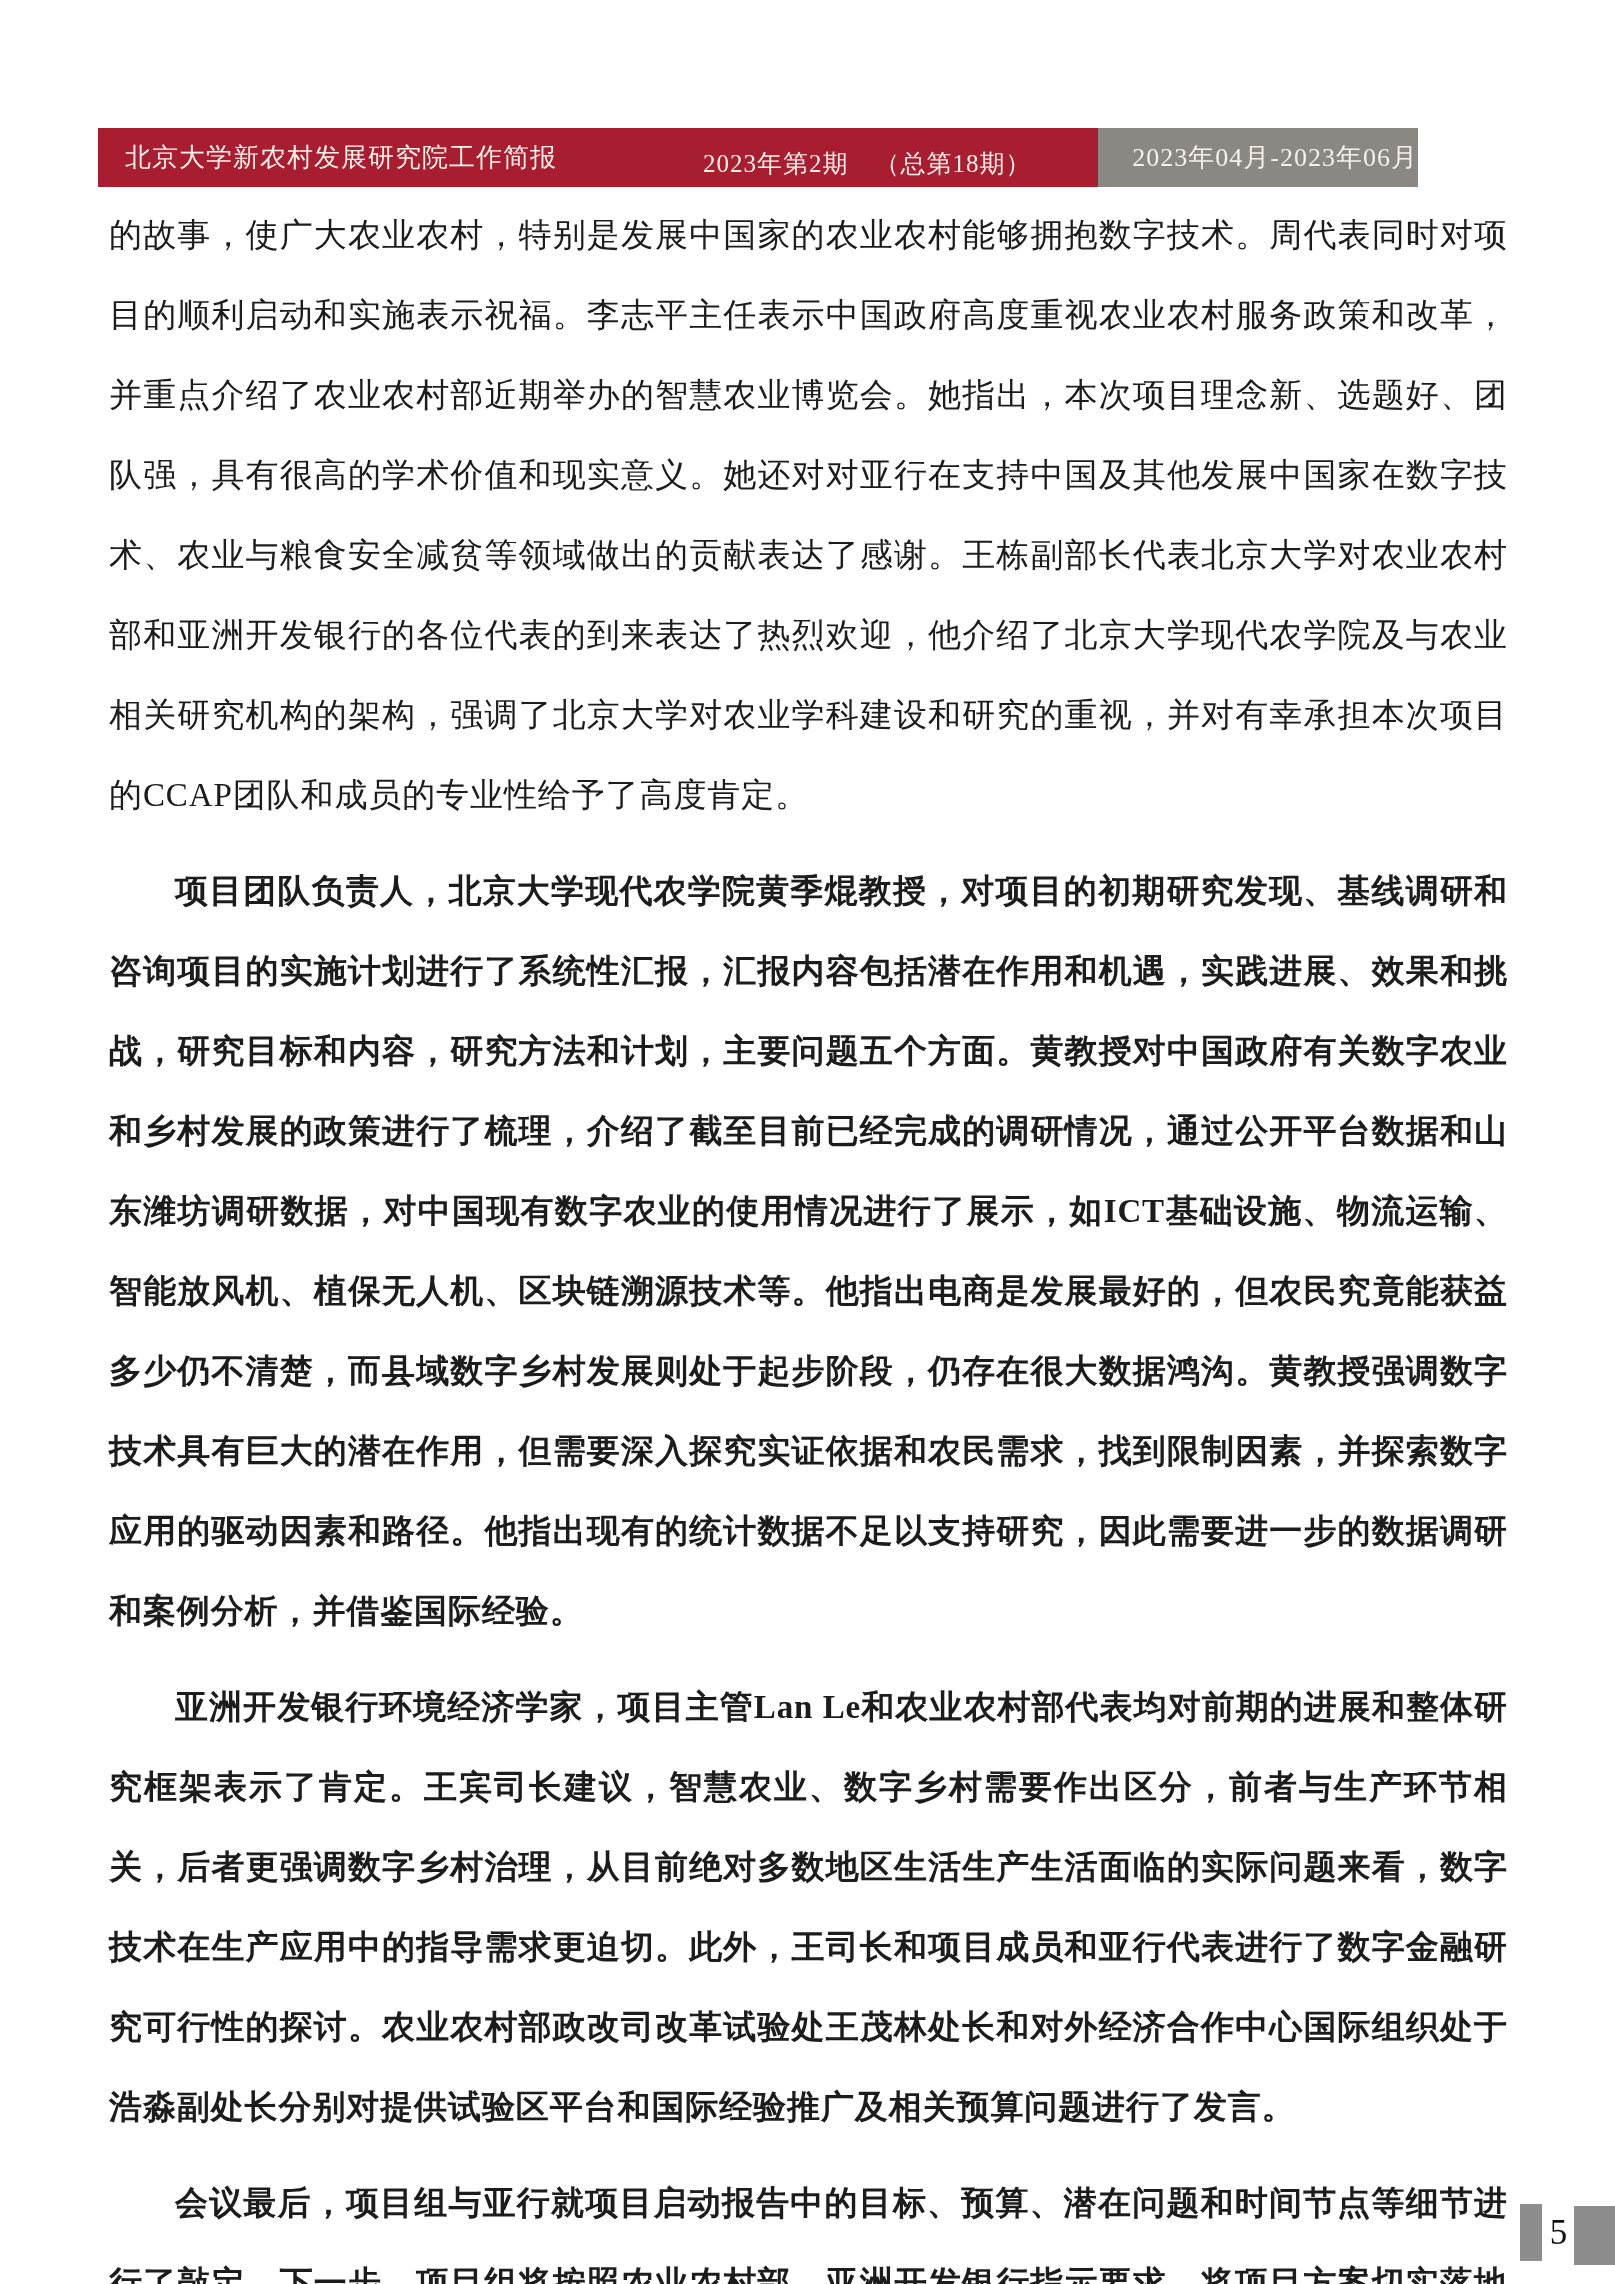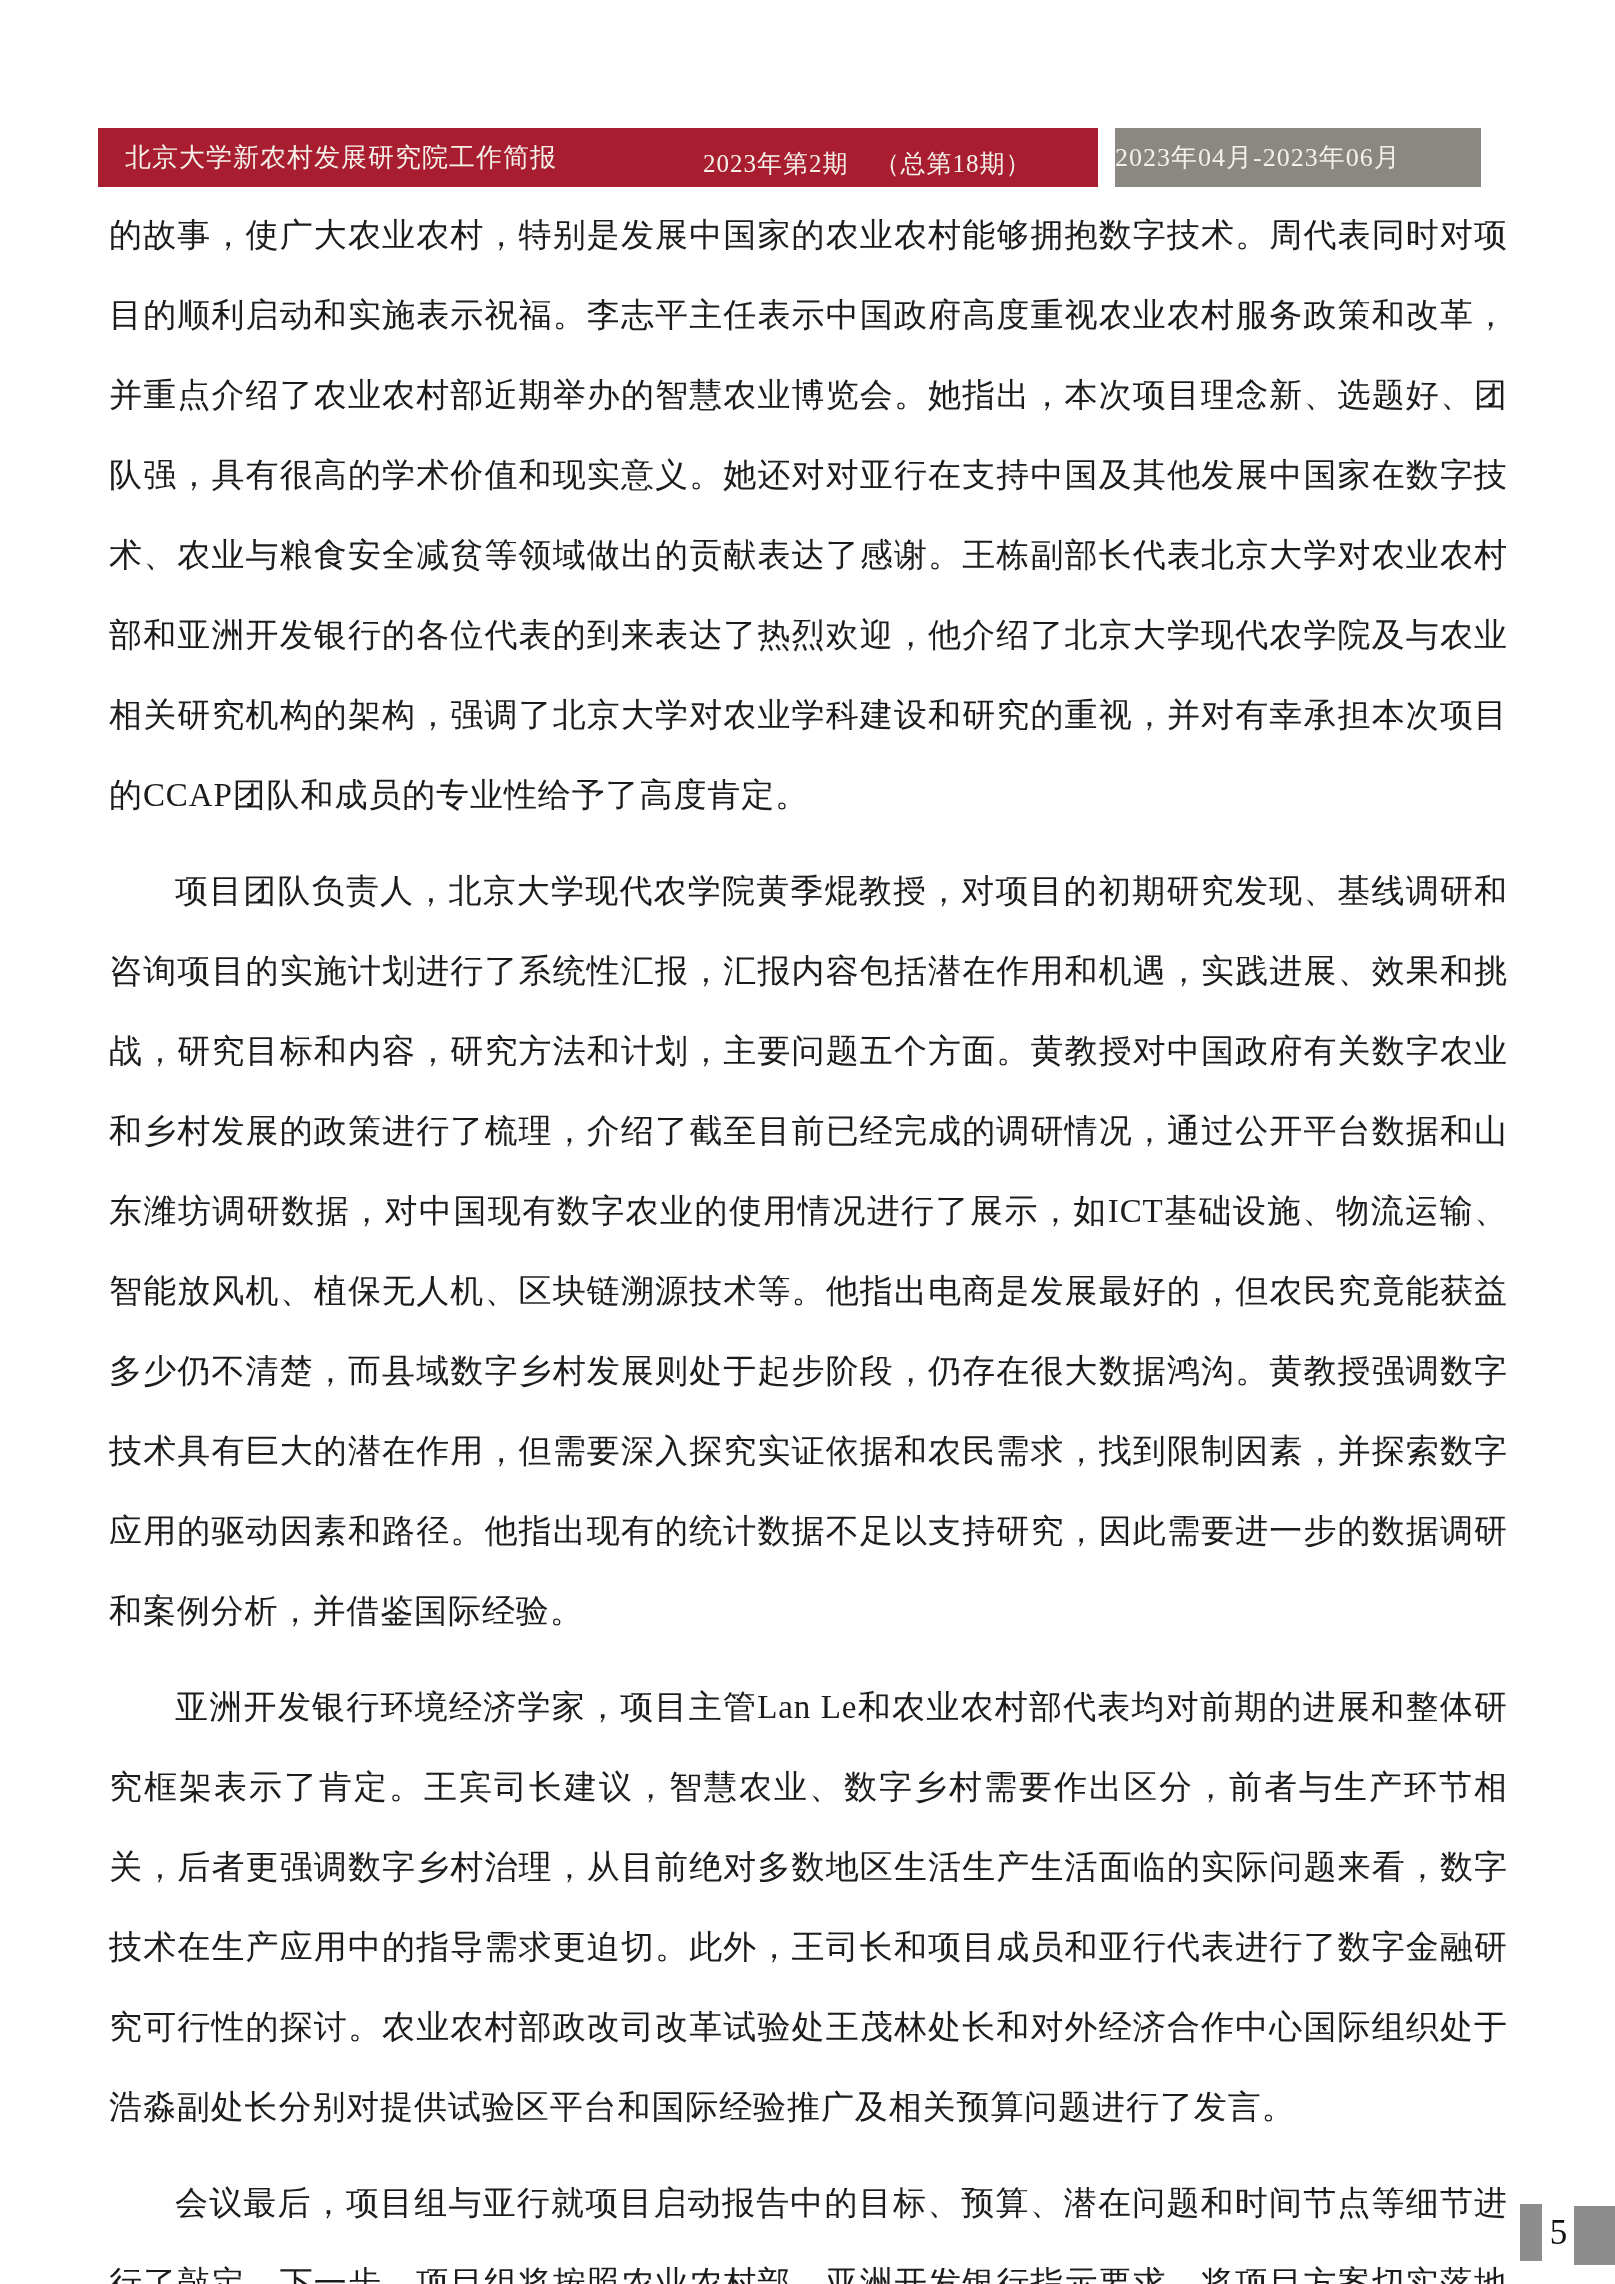--- a/index.html
+++ b/index.html
@@ -48,27 +48,26 @@
     top:6px;
     height:100%;
     display:flex;
     align-items:center;
     font-size:25px;
     color:var(--header-text);
     letter-spacing:1px;
     white-space:nowrap;
   }
   .masthead-gray{
-    width:366px;
+    width:320px;
     height:100%;
     background:var(--header-gray);
     display:flex;
     align-items:center;
-    justify-content:flex-start;
-    margin-left:17px;
+    justify-content:flex-end;
   }
   .masthead-period{
     font-size:26px;
     color:var(--header-text);
     letter-spacing:1px;
     white-space:nowrap;
   }
   
   .body-text{
     position:absolute;
@@ -76,21 +75,21 @@
     top:179px;
     width:1431px;
     color:var(--text-color);
     font-size:33px;
     line-height:80px;
     text-align:justify;
     text-align-last:left;
     letter-spacing:0.9px;
   }
   .body-text p{margin:16px;padding:0;}
-  .para.indent{text-indent:2em;}
+  .para.indent{text-indent:2em;font-weight:bold;}
   
   .footer-block{
     position:absolute;
     background:var(--footer-gray);
   }
   .footer-block.small{
     left:1520px; top:2204px;
     width:22.4px; height:57px;
   }
   .footer-block.large{

